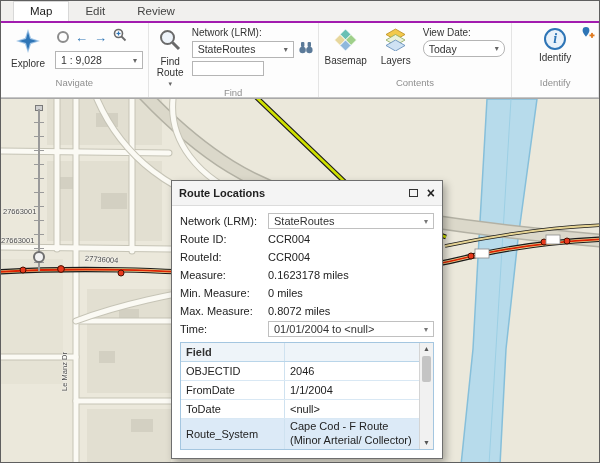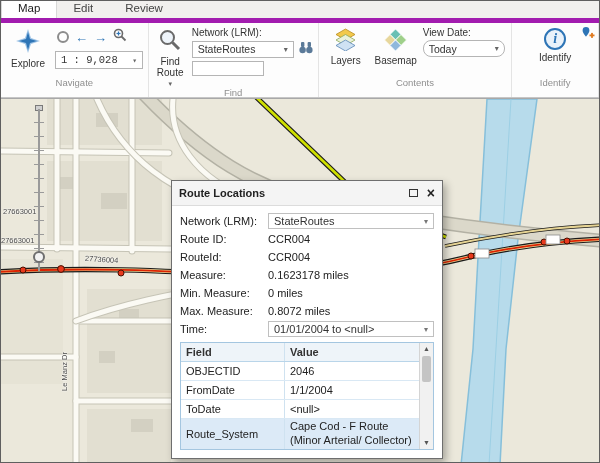--- a/index.html
+++ b/index.html
@@ -1,41 +1,41 @@
 <!DOCTYPE html>
 <html><head>
 <meta charset="utf-8">
 <style>
   * { box-sizing: border-box; margin: 0; padding: 0; }
   body { font-family: "Liberation Sans", sans-serif; background: #fff; }
   .app { position: relative; width: 600px; height: 463px; border: 1px solid #5f5f5f; background: #fff; overflow: hidden; }
 
   
-  .tabbar { display: flex; height: 22px; background: #f1f0ee; border-bottom: 5px solid #a21caf; align-items: flex-end; padding-left: 0; }
+  .tabbar { display: flex; height: 22px; background: #f1f0ee; border-bottom: 2px solid #a21caf; align-items: flex-end; padding-left: 12px; }
   .tab { padding: 3px 16px 4px; font-size: 11.5px; color: #444; cursor: default; }
   .tab.active { background: #fff; border: 1px solid #d8d8d8; border-bottom: none; color: #1a1a1a; }
 
   
   .ribbon { display: flex; height: 75px; background: #fdfdfd; border-bottom: 1px solid #c6c6c6; }
   .group { position: relative; display: flex; flex-direction: column; border-right: 1px solid #e4e4e4; }
   .g-nav { width: 148px; } .g-find { width: 170px; } .g-cont { width: 194px; } .g-id { width: 87px; }
   .group-content { flex: 1; display: flex; padding: 3px 4px 0 4px; gap: 4px; }
   .group-label { text-align: center; font-size: 9.5px; color: #8f8f8f; padding-bottom: 9px; }
 
   .bigbtn { width: 46px; display: flex; flex-direction: column; align-items: center; justify-content: flex-start; gap: 2px; font-size: 10px; color: #333; padding-top: 2px; text-align: center; line-height: 1.1; }
   .bigbtn .caret { font-size: 7px; color: #666; line-height: 1; }
 
   .nav-right { display: flex; flex-direction: column; gap: 5px; padding-top: 2px; }
   .iconrow { display: flex; align-items: center; gap: 6px; padding-left: 2px; }
   .ico-ring { width: 12px; height: 12px; border: 2px solid #8c8c8c; border-radius: 50%; display: inline-block; }
   .arrow-glyph { color: #2e75b6; font-weight: bold; font-size: 13px; line-height: 1; }
 
   .combo { display: flex; align-items: center; height: 18px; border: 1px solid #b5b5b5; background: #fff; font-size: 10.5px; color: #333; padding: 0 2px 0 5px; }
   .combo .dd { margin-left: auto; color: #666; font-size: 8px; padding: 0 3px; }
-  .scale-combo { width: 88px; font-family: Liberation Mono, monospace; }
+  .scale-combo { width: 88px; }
   .net-combo { width: 102px; height: 17px; }
   .date-combo { width: 82px; height: 17px; margin-top: 2px; border-radius: 8px; }
   .small-label { font-size: 10px; color: #333; }
   .textbox { width: 72px; height: 15px; border: 1px solid #b5b5b5; background: #fff; margin-top: 3px; }
 
   .find-col { display: flex; flex-direction: column; padding-top: 1px; }
   .find-row { display: flex; align-items: center; gap: 4px; margin-top: 2px; }
 
   .id-circle { width: 22px; height: 22px; border: 2px solid #2e75b6; border-radius: 50%; background: #eaf2fa; color: #2e75b6; font-family: "Liberation Serif", serif; font-weight: bold; font-style: italic; font-size: 14px; display: flex; align-items: center; justify-content: center; }
   .mini-tool { position: absolute; top: 3px; right: 3px; }
@@ -158,37 +158,37 @@
         </div>
       </div>
       <div class="group-label">Find</div>
     </div>
 
     <div class="group g-cont">
       <div class="group-content">
         <div class="bigbtn">
           <span>
             <svg width="23" height="23" viewBox="0 0 23 23">
-              <polygon points="11.5,1 21,6.5 11.5,12 2,6.5" fill="#f2c94c" stroke="#b98c1e" stroke-width="0.8"></polygon>
-              <polygon points="11.5,6.5 21,12 11.5,17.5 2,12" fill="#eaf1da" stroke="#8aa85a" stroke-width="0.8"></polygon>
-              <polygon points="11.5,12 21,17.5 11.5,23 2,17.5" fill="#cfe2f3" stroke="#5a87b5" stroke-width="0.8"></polygon>
-            </svg>
-          </span>
-          <span>Layers</span>
-        </div>
-        <div class="bigbtn">
-          <span>
-            <svg width="23" height="23" viewBox="0 0 23 23">
               <polygon points="11.5,1 17,6.5 11.5,12 6,6.5" fill="#69c0b4" stroke="#fff" stroke-width="0.8"></polygon>
               <polygon points="17,6.5 22.5,12 17,17.5 11.5,12" fill="#9fd08a" stroke="#fff" stroke-width="0.8"></polygon>
               <polygon points="6,6.5 11.5,12 6,17.5 0.5,12" fill="#e7d79c" stroke="#fff" stroke-width="0.8"></polygon>
               <polygon points="11.5,12 17,17.5 11.5,23 6,17.5" fill="#8fb8dc" stroke="#fff" stroke-width="0.8"></polygon>
             </svg>
           </span>
           <span>Basemap</span>
+        </div>
+        <div class="bigbtn">
+          <span>
+            <svg width="23" height="23" viewBox="0 0 23 23">
+              <polygon points="11.5,1 21,6.5 11.5,12 2,6.5" fill="#f2c94c" stroke="#b98c1e" stroke-width="0.8"></polygon>
+              <polygon points="11.5,6.5 21,12 11.5,17.5 2,12" fill="#eaf1da" stroke="#8aa85a" stroke-width="0.8"></polygon>
+              <polygon points="11.5,12 21,17.5 11.5,23 2,17.5" fill="#cfe2f3" stroke="#5a87b5" stroke-width="0.8"></polygon>
+            </svg>
+          </span>
+          <span>Layers</span>
         </div>
         <div class="find-col">
           <span class="small-label">View Date:</span>
           <div class="combo date-combo">
             <span>Today</span>
             <span class="dd">▾</span>
           </div>
         </div>
       </div>
       <div class="group-label">Contents</div>
@@ -349,21 +349,20 @@
           <div class="pcombo">
             <span>01/01/2004 to &lt;null&gt;</span>
             <span class="dd">▾</span>
           </div>
         </div>
 
         <div class="tbl">
           <div class="tbl-main">
             <div class="trow thead">
               <span class="tc-field">Field</span>
-              <span class="tc-value">Value</span>
             </div>
             <div class="trow">
               <span class="tc-field">OBJECTID</span>
               <span class="tc-value">2046</span>
             </div>
             <div class="trow">
               <span class="tc-field">FromDate</span>
               <span class="tc-value">1/1/2004</span>
             </div>
             <div class="trow">

